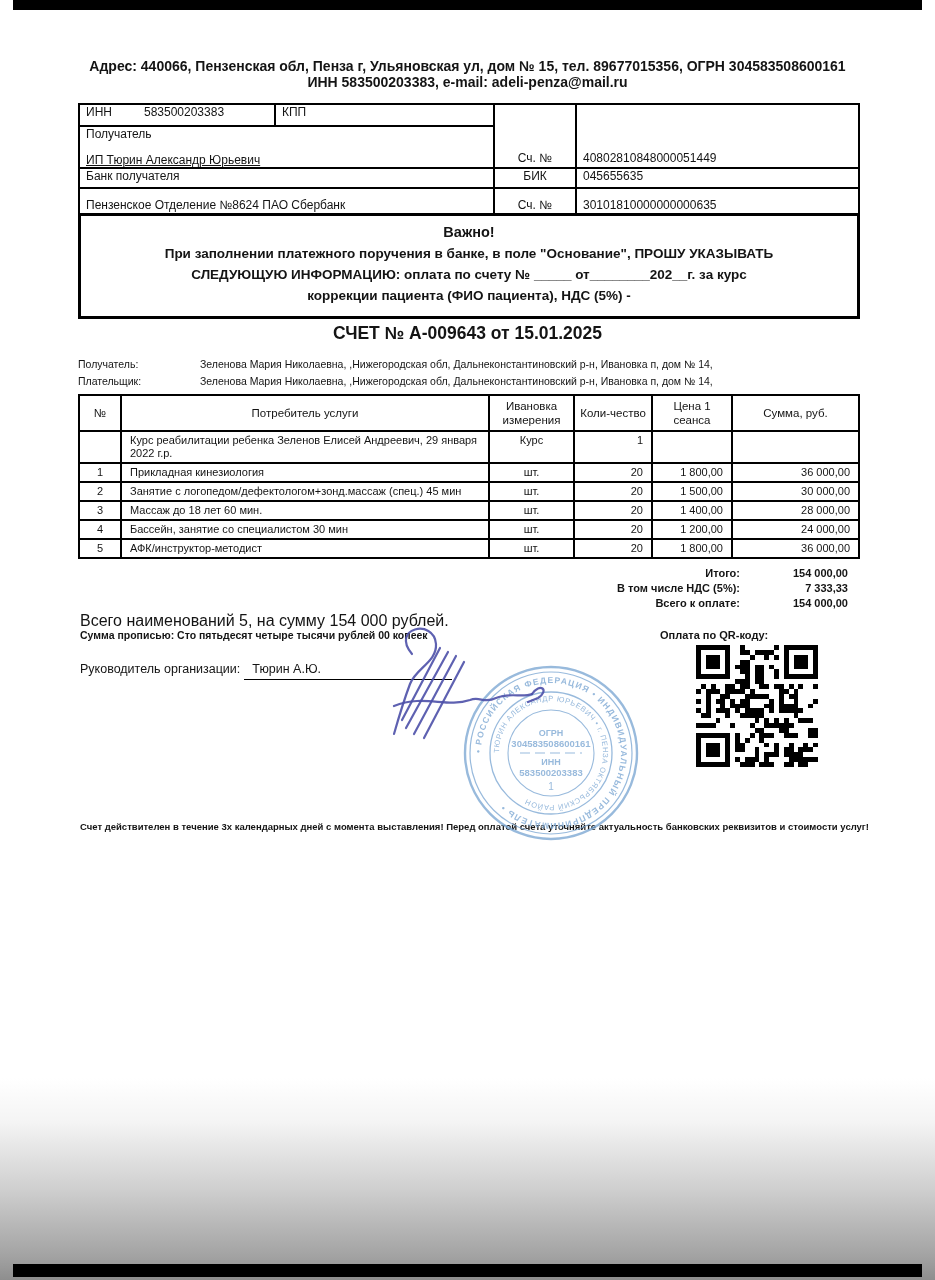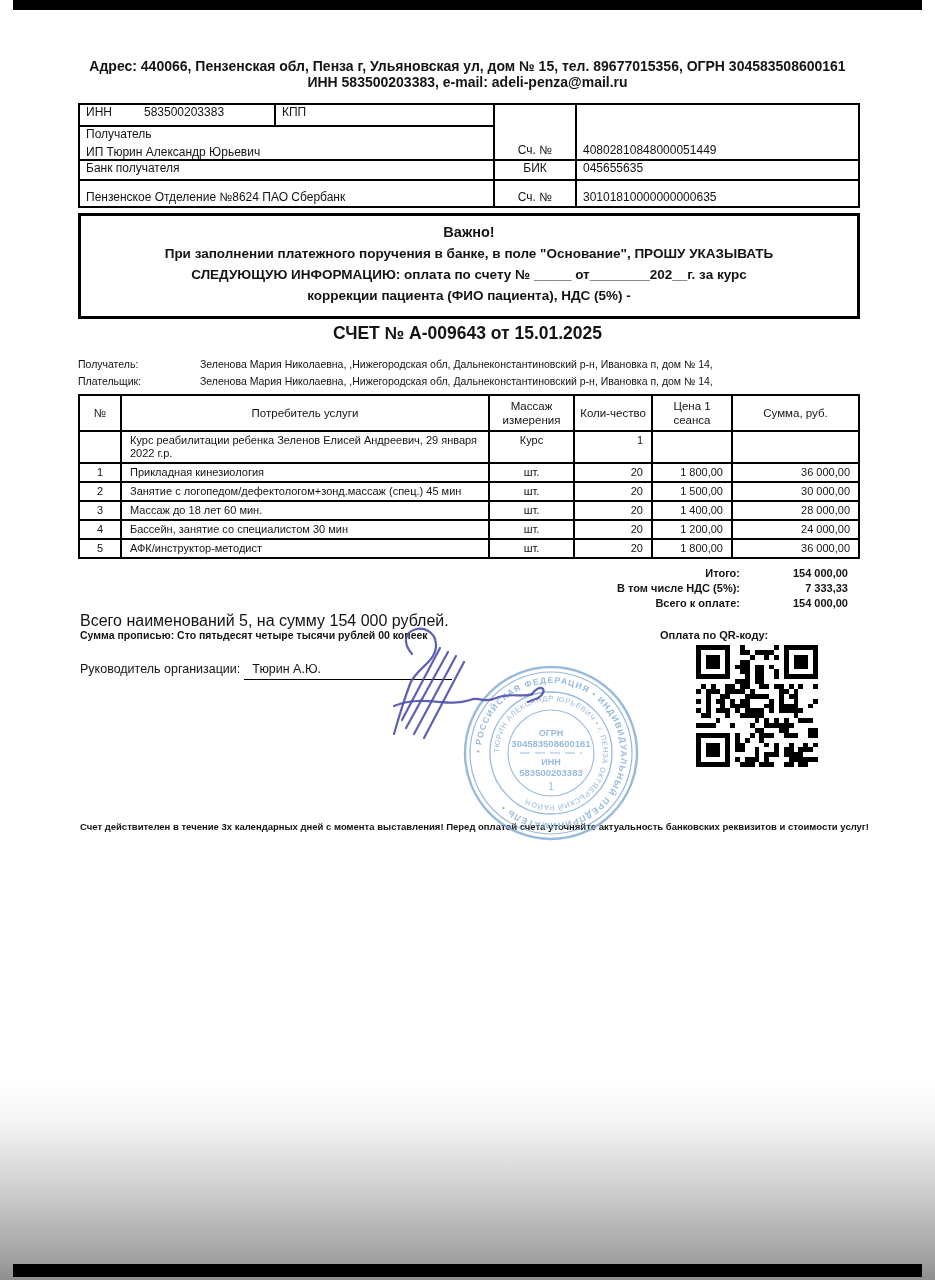--- a/index.html
+++ b/index.html
@@ -16,21 +16,21 @@
   .addr{position:absolute;top:58px;left:0;width:935px;text-align:center;
     font-weight:bold;font-size:14px;line-height:16px;}
 
   table{border-collapse:collapse;}
   .bank{position:absolute;top:103px;left:78px;width:780px;font-size:12px;table-layout:fixed;}
   .bank td{border:2px solid #000;padding:1px 6px;vertical-align:top;line-height:12.5px;overflow:hidden;}
   .bank .h20{height:18px;} .bank .h27{height:23px;} .bank .h18{height:16px;} .bank .h25{height:21px;}
   .bank .bot{vertical-align:bottom;padding-bottom:3px;}
   .bank .ctr{text-align:center;margin-left:28px;}
   .bank .inn-num{display:inline-block;margin-left:32px;}
-  .bank .name2{margin-top:5px;}
+  .bank .name2{margin-top:13px;text-decoration:underline;}
 
   .notice{position:absolute;top:213px;left:78px;width:760px;border:3px solid #000;
     text-align:center;font-weight:bold;padding:6px 8px 10px;}
   .notice-title{font-size:14.5px;line-height:21px;}
   .notice-line{font-size:13.5px;line-height:21px;}
 
   .doc-title{position:absolute;top:323px;left:0;width:935px;text-align:center;
     font-weight:bold;font-size:17.5px;}
 
   .parties{position:absolute;top:356px;left:78px;width:790px;font-size:10.5px;line-height:16.5px;}
@@ -142,21 +142,21 @@
       <col style="width:368px">
       <col style="width:85px">
       <col style="width:78px">
       <col style="width:80px">
       <col style="width:127px">
     </colgroup>
   <tbody>
       <tr>
     <th>№</th>
     <th>Потребитель услуги</th>
-    <th>Массаж измерения</th>
+    <th>Ивановка измерения</th>
     <th>Коли-чество</th>
     <th>Цена 1 сеанса</th>
     <th>Сумма, руб.</th>
   </tr>
   <tr>
     <td class="c-num"></td>
     <td>Курс реабилитации ребенка Зеленов Елисей Андреевич, 29 января 2022 г.р.</td>
     <td class="c-unit">Курс</td>
     <td class="c-qty">1</td>
     <td class="c-price"></td>

